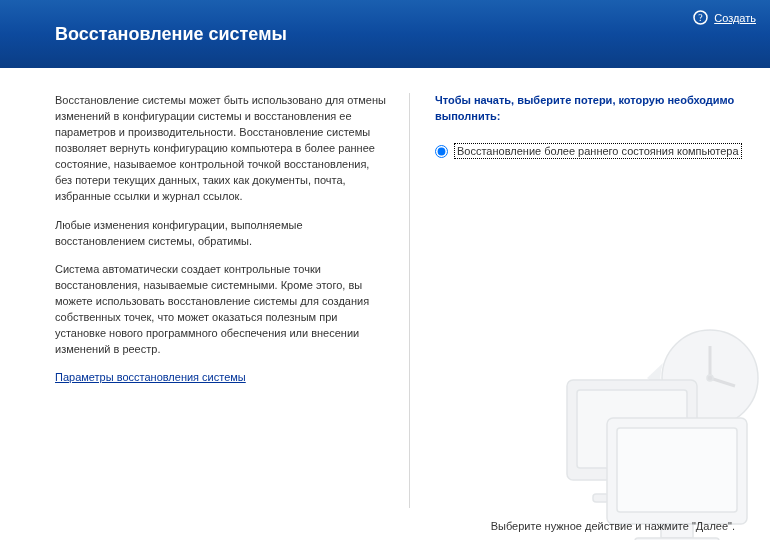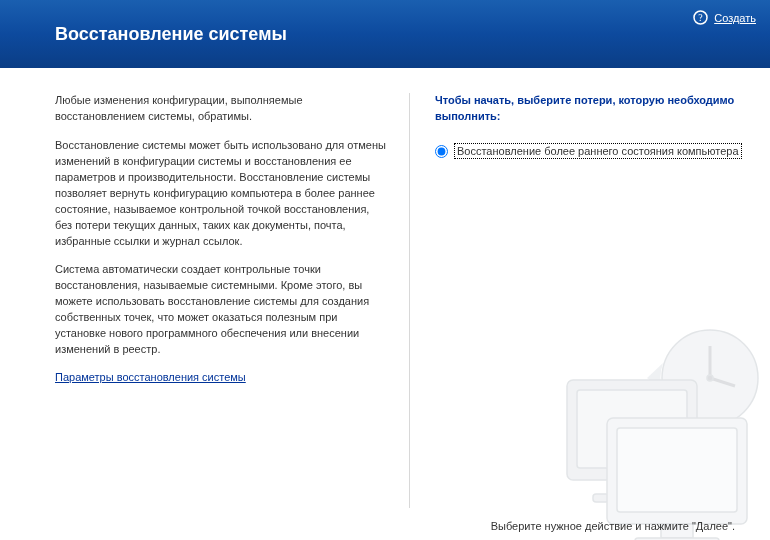--- a/index.html
+++ b/index.html
@@ -154,22 +154,22 @@
         <circle cx="7.5" cy="7.5" r="6.5" fill="none" stroke="#fff" stroke-width="1.5"></circle>
         <text x="7.5" y="11" text-anchor="middle" font-size="10" fill="#fff" font-family="Georgia">?</text>
       </svg>
     </span>
     <a class="help-link">Создать</a>
   </div>
 </div>
 
 <div class="content">
   <div class="left-col">
+    <p>Восстановление системы может быть использовано для отмены изменений в конфигурации системы и восстановления ее параметров и производительности. Восстановление системы позволяет вернуть конфигурацию компьютера в более раннее состояние, называемое контрольной точкой восстановления, без потери текущих данных, таких как документы, почта, избранные ссылки и журнал ссылок.</p>
     <p>Любые изменения конфигурации, выполняемые восстановлением системы, обратимы.</p>
-    <p>Восстановление системы может быть использовано для отмены изменений в конфигурации системы и восстановления ее параметров и производительности. Восстановление системы позволяет вернуть конфигурацию компьютера в более раннее состояние, называемое контрольной точкой восстановления, без потери текущих данных, таких как документы, почта, избранные ссылки и журнал ссылок.</p>
     <p>Система автоматически создает контрольные точки восстановления, называемые системными. Кроме этого, вы можете использовать восстановление системы для создания собственных точек, что может оказаться полезным при установке нового программного обеспечения или внесении изменений в реестр.</p>
     <a class="settings-link">Параметры восстановления системы</a>
   </div>
 
   <div class="right-col">
     <div class="task-prompt">Чтобы начать, выберите потери, которую необходимо выполнить:</div>
     <div class="radio-group">
       <label class="radio-row">
         <input type="radio" name="task" checked="" style="">
         <span class="radio-label selected">Восстановление более раннего состояния компьютера</span>

